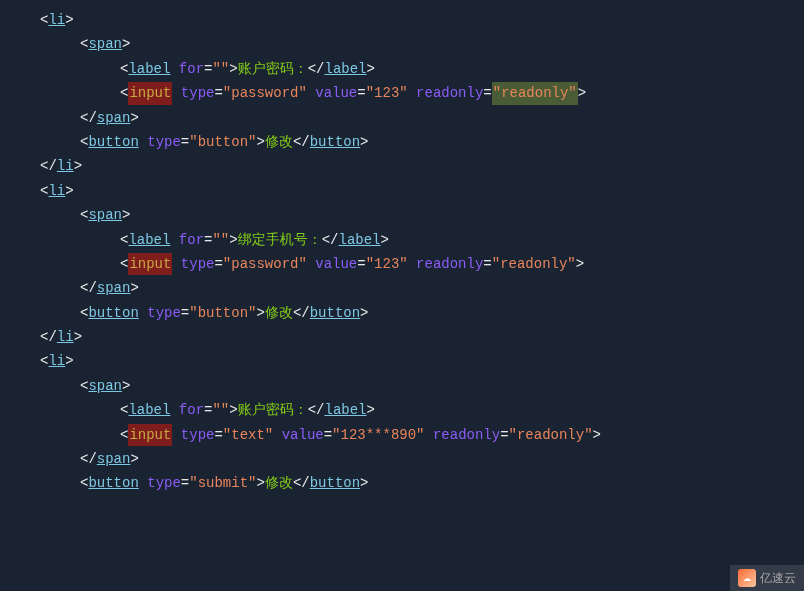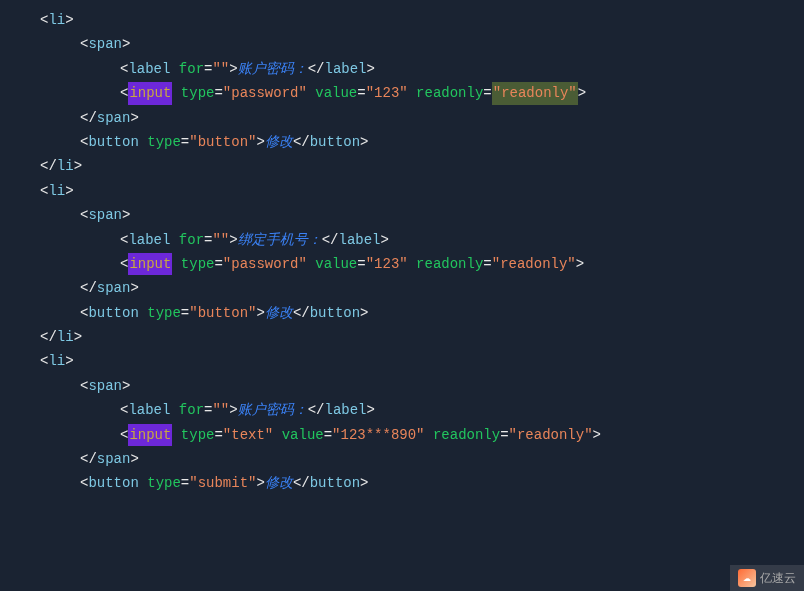--- a/index.html
+++ b/index.html
@@ -30,29 +30,29 @@
       min-height: 22px;
     }
 
     .indent-0 { padding-left: 40px; }
     .indent-1 { padding-left: 80px; }
     .indent-2 { padding-left: 120px; }
 
     
     .bracket { color: #e8e8e8; }
     .tag { color: #e8e8e8; }
-    .tag-name { color: #7ec8e3; }
-    .attr-name { color: #22c55e; }
+    .tag-name { color: #7ec8e3; text-decoration: underline; }
+    .attr-name { color: #8b5cf6; }
     .attr-value { color: #e8855a; }
     .input-highlight { 
       color: #c8a840; 
-      background-color: #6d28d9;
+      background-color: #7f1d1d;
       padding: 0 1px;
     }
-    .chinese-text { color: #3b82f6; font-style: italic; }
+    .chinese-text { color: #84cc16; }
 
     
     .watermark {
       position: absolute;
       bottom: 0;
       right: 0;
       background-color: rgba(200, 200, 200, 0.15);
       padding: 4px 8px;
       color: #aaa;
       font-size: 12px;

